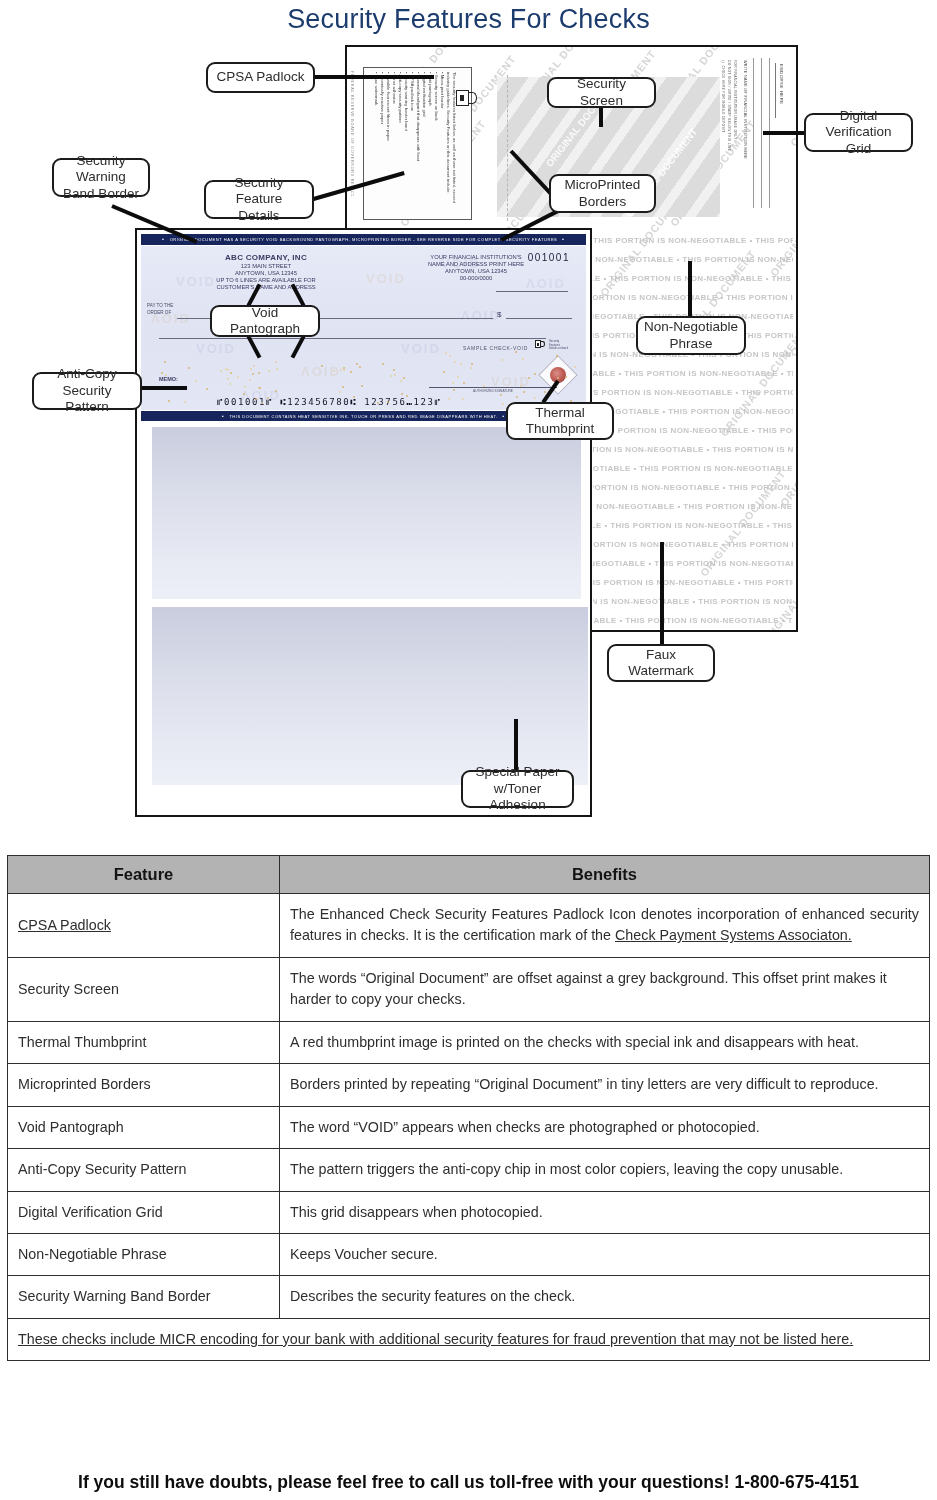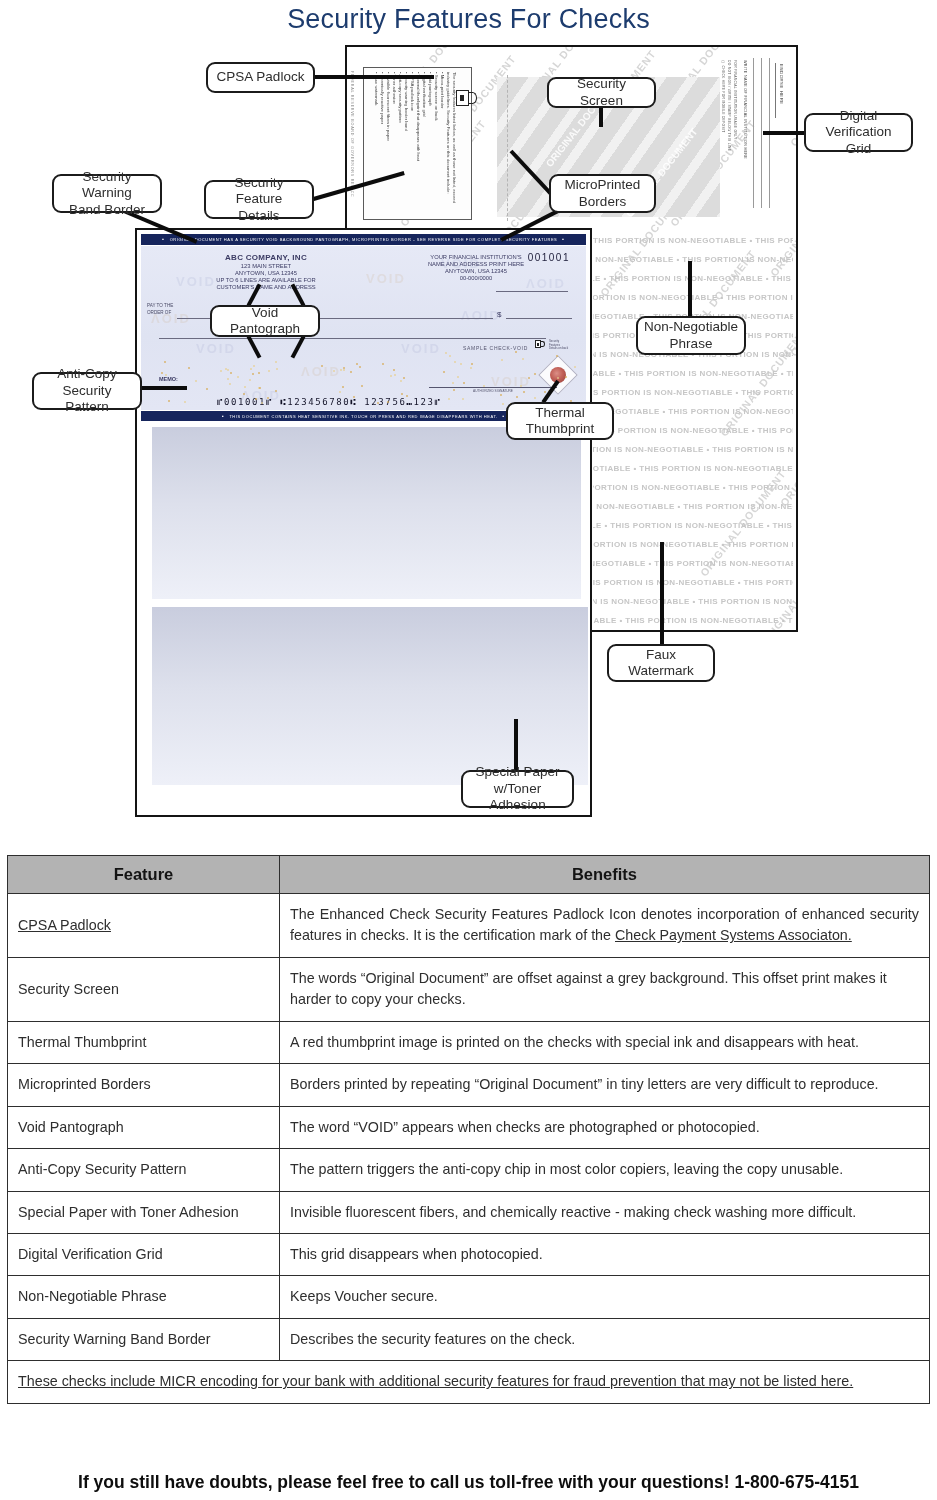--- a/index.html
+++ b/index.html
@@ -372,21 +372,21 @@
 <div class="conn" style="left:688px;top:261px;width:4px;height:57px"></div>
 <div class="conn" style="left:137px;top:386px;width:50px;height:4px"></div>
 <div class="conn" style="left:556px;top:381px;width:4px;height:26px;transform:rotate(35deg);transform-origin:50% 0"></div>
 <div class="conn" style="left:660px;top:542px;width:4px;height:104px"></div>
 <div class="conn" style="left:514px;top:719px;width:4px;height:53px"></div>
 
 <div class="callout" style="left:206px;top:62px;width:109px;height:31px">CPSA Padlock</div>
 <div class="callout" style="left:547px;top:77px;width:109px;height:31px">Security Screen</div>
 <div class="callout" style="left:804px;top:113px;width:109px;height:39px">Digital
 Verification Grid</div>
-<div class="callout" style="left:52px;top:174px;width:110px;height:39px">Security Warning
+<div class="callout" style="left:52px;top:158px;width:98px;height:39px">Security Warning
 Band Border</div>
 <div class="callout" style="left:204px;top:180px;width:110px;height:39px">Security Feature
 Details</div>
 <div class="callout" style="left:549px;top:174px;width:107px;height:39px">MicroPrinted
 Borders</div>
 <div class="callout" style="left:210px;top:305px;width:110px;height:32px">Void Pantograph</div>
 <div class="callout" style="left:636px;top:316px;width:110px;height:39px">Non-Negotiable
 Phrase</div>
 <div class="callout" style="left:32px;top:372px;width:110px;height:38px">Anti-Copy
 Security Pattern</div>
@@ -427,24 +427,20 @@
       </tr>
       <tr>
         <td class="c-feature">Void Pantograph</td>
         <td class="c-benefit">The word “VOID” appears when checks are photographed or photocopied.</td>
       </tr>
       <tr>
         <td class="c-feature">Anti-Copy Security Pattern</td>
         <td class="c-benefit">The pattern triggers the anti-copy chip in most color copiers, leaving the copy unusable.</td>
       </tr>
       <tr>
-        <td class="c-feature">Special Paper with Toner Adhesion</td>
-        <td class="c-benefit">Invisible fluorescent fibers, and chemically reactive - making check washing more difficult.</td>
-      </tr>
-      <tr>
         <td class="c-feature">Digital Verification Grid</td>
         <td class="c-benefit">This grid disappears when photocopied.</td>
       </tr>
       <tr>
         <td class="c-feature">Non-Negotiable Phrase</td>
         <td class="c-benefit">Keeps Voucher secure.</td>
       </tr>
       <tr>
         <td class="c-feature">Security Warning Band Border</td>
         <td class="c-benefit">Describes the security features on the check.</td>

